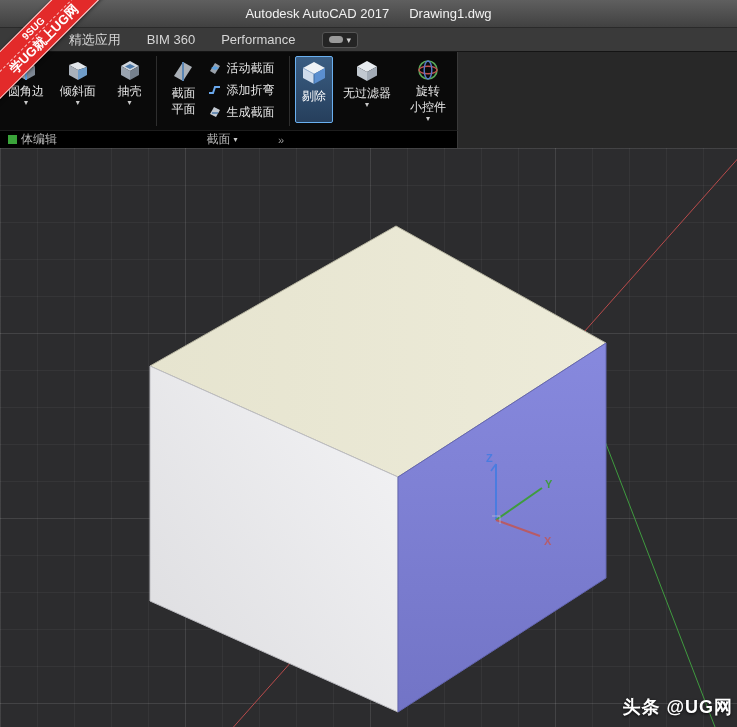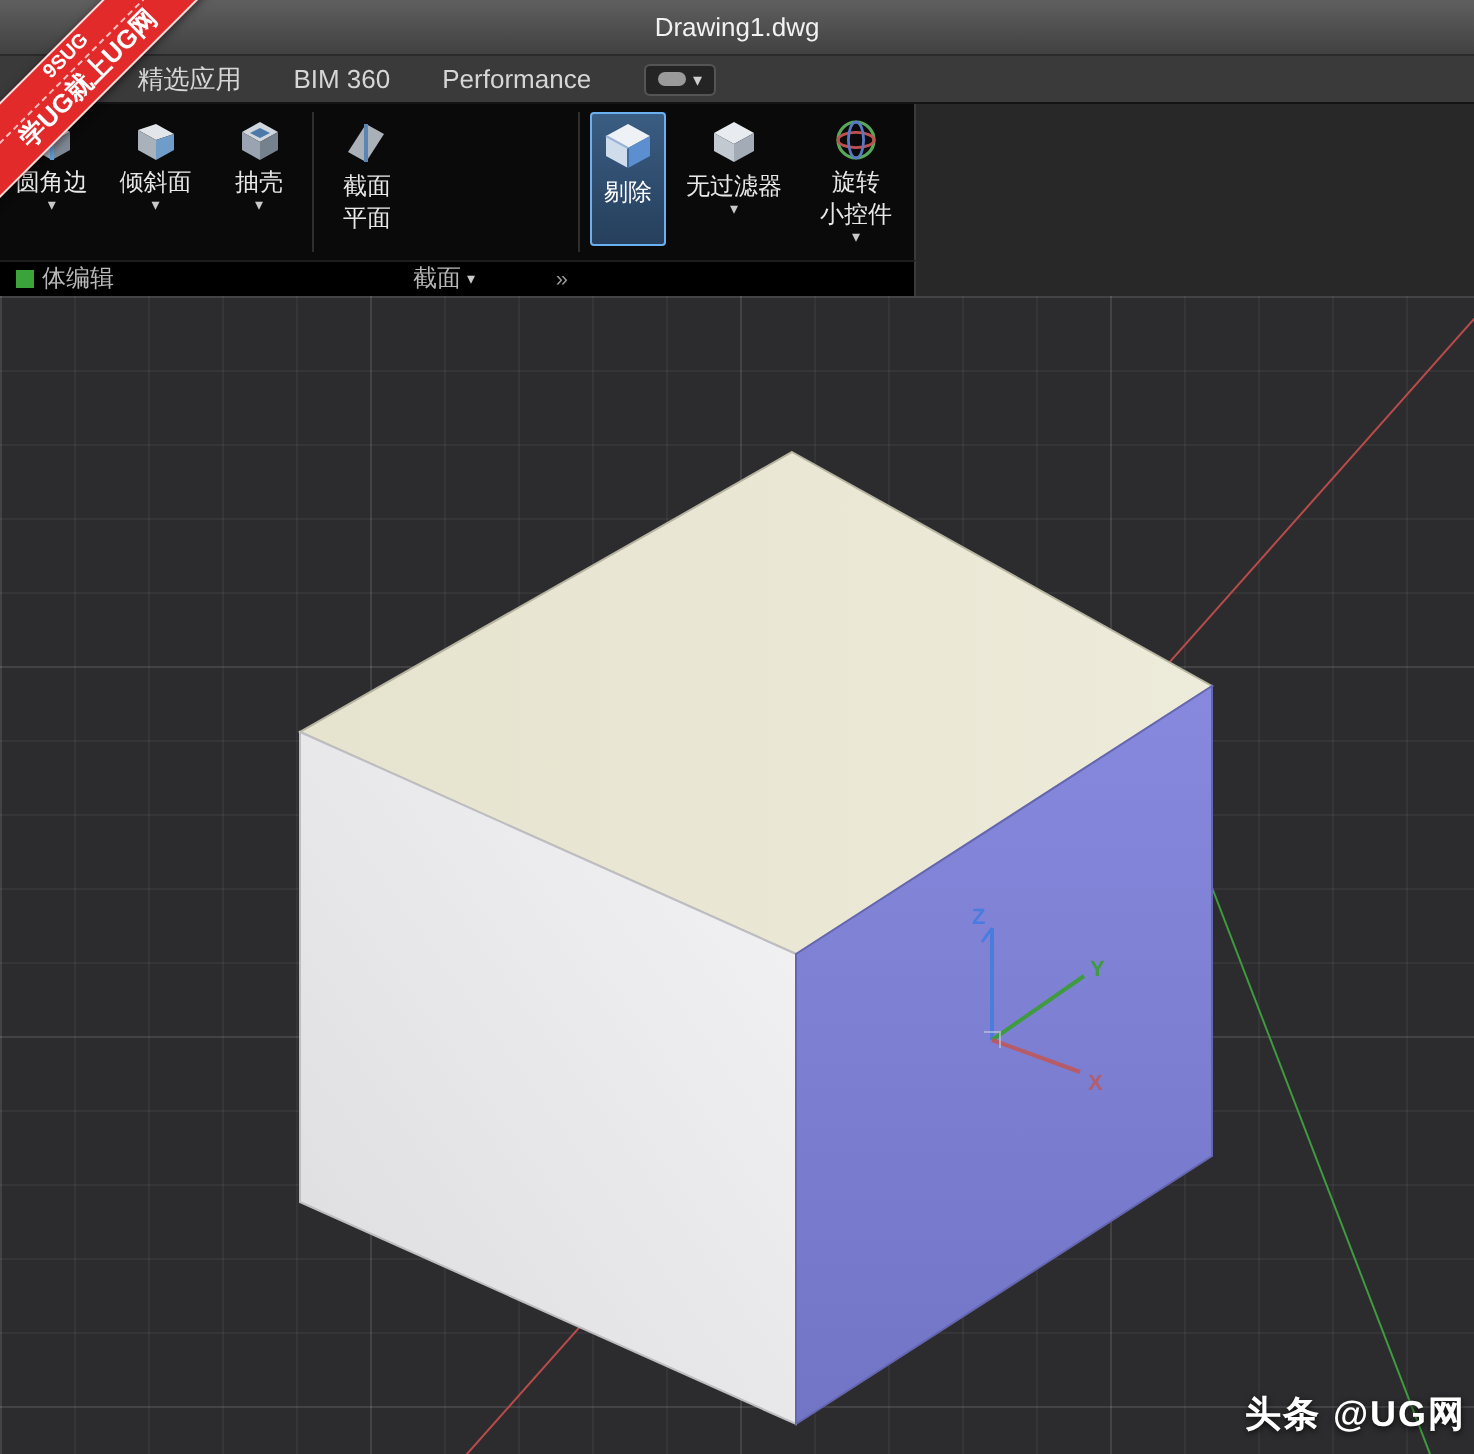--- a/index.html
+++ b/index.html
@@ -102,20 +102,21 @@
   .banner-main { font-size: 13px; font-weight: bold; line-height: 16px; border-top: 1px dashed rgba(255,255,255,0.7); }
 
   .icon { display: block; }
 </style>
 </head>
 <body>
 
 <div class="app">
 
   <div class="title-bar">
+    <span>Autodesk AutoCAD 2017</span>
     <span>Drawing1.dwg</span>
   </div>
 
   <div class="menu-bar">
     <span class="menu-item">360</span>
     <span class="menu-item">精选应用</span>
     <span class="menu-item">BIM 360</span>
     <span class="menu-item">Performance</span>
     <span class="menu-overflow">
       <span class="pill"></span>
@@ -161,20 +162,42 @@
       <div class="sep"></div>
 
       <div class="panel-section">
         <div class="big-btn" style="width:50px">
           <svg class="icon" width="26" height="26" viewBox="0 0 26 26">
             <polygon points="4,18 13,4 22,9 13,23" fill="#b9bfc7" opacity="0.92"></polygon>
             <line x1="13" y1="4" x2="13" y2="23" stroke="#5b86b4" stroke-width="2"></line>
           </svg>
           <span class="lbl">截面</span>
           <span class="lbl">平面</span>
+        </div>
+        <div class="section-col">
+          <div class="srow">
+            <svg class="icon" width="14" height="14" viewBox="0 0 14 14">
+              <polygon points="2,10 7,2 12,5 7,13" fill="#9aa2ac"></polygon>
+              <polygon points="7,5 11,7 7,9 3,7" fill="#5aa0e0"></polygon>
+            </svg>
+            <span>活动截面</span>
+          </div>
+          <div class="srow">
+            <svg class="icon" width="14" height="14" viewBox="0 0 14 14">
+              <polyline points="1,10 5,10 7,4 12,4" fill="none" stroke="#6aa8ec" stroke-width="2"></polyline>
+            </svg>
+            <span>添加折弯</span>
+          </div>
+          <div class="srow">
+            <svg class="icon" width="14" height="14" viewBox="0 0 14 14">
+              <polygon points="2,9 6,2 12,5 8,12" fill="#c3c9d1"></polygon>
+              <line x1="4" y1="8" x2="10" y2="8" stroke="#4c79a8" stroke-width="1.5"></line>
+            </svg>
+            <span>生成截面</span>
+          </div>
         </div>
       </div>
 
       <div class="sep"></div>
 
       <div class="panel-select">
         <div class="btn-cull">
           <svg class="icon" width="26" height="26" viewBox="0 0 26 26">
             <polygon points="13,2 24,8 13,14 2,8" fill="#eef2f6"></polygon>
             <polygon points="2,8 13,14 13,24 2,18" fill="#cfdcec"></polygon>

